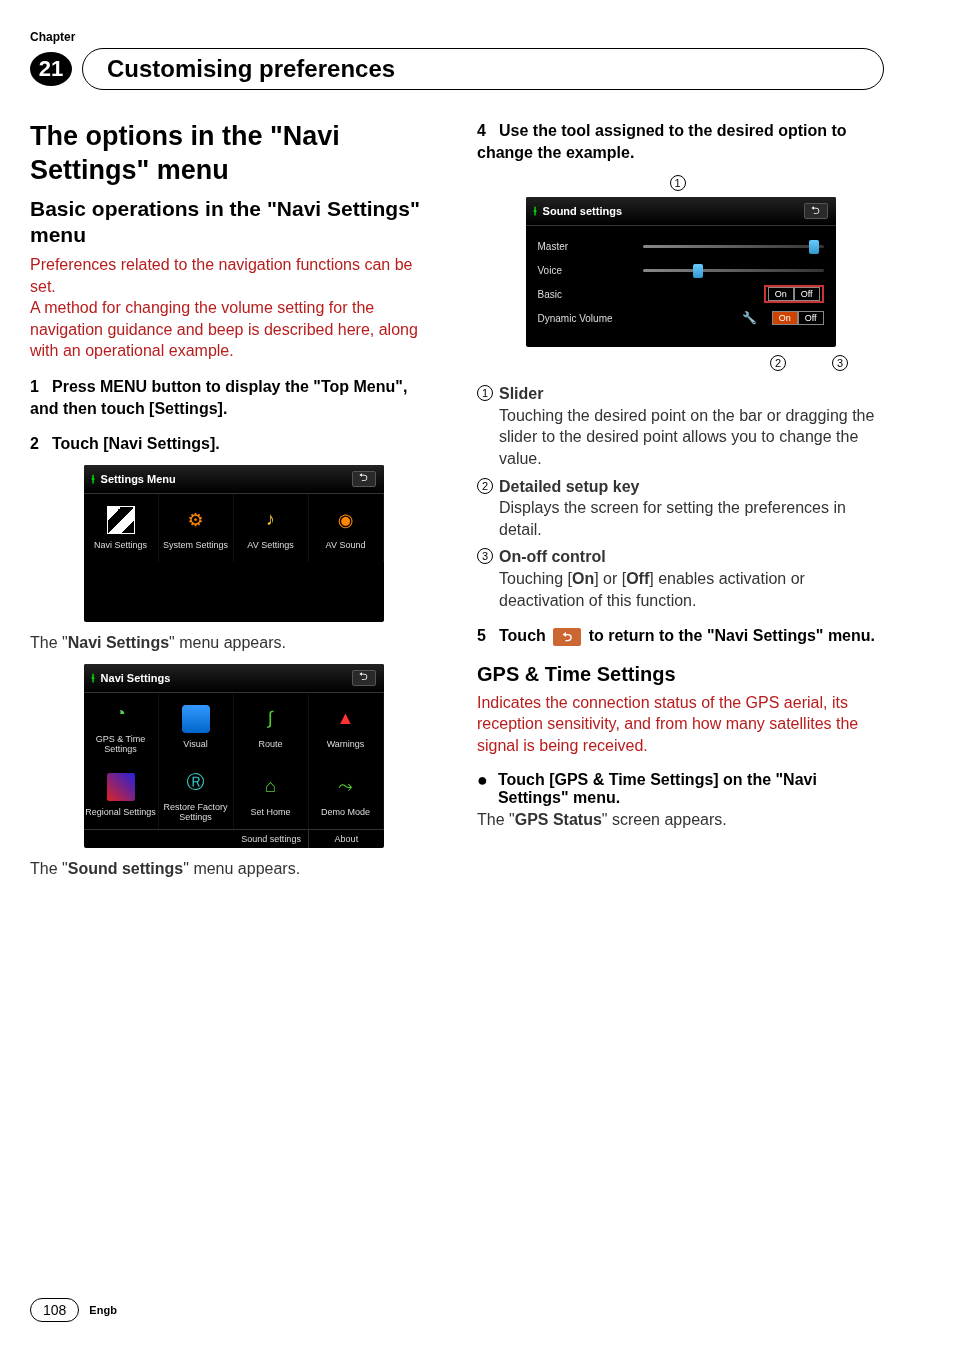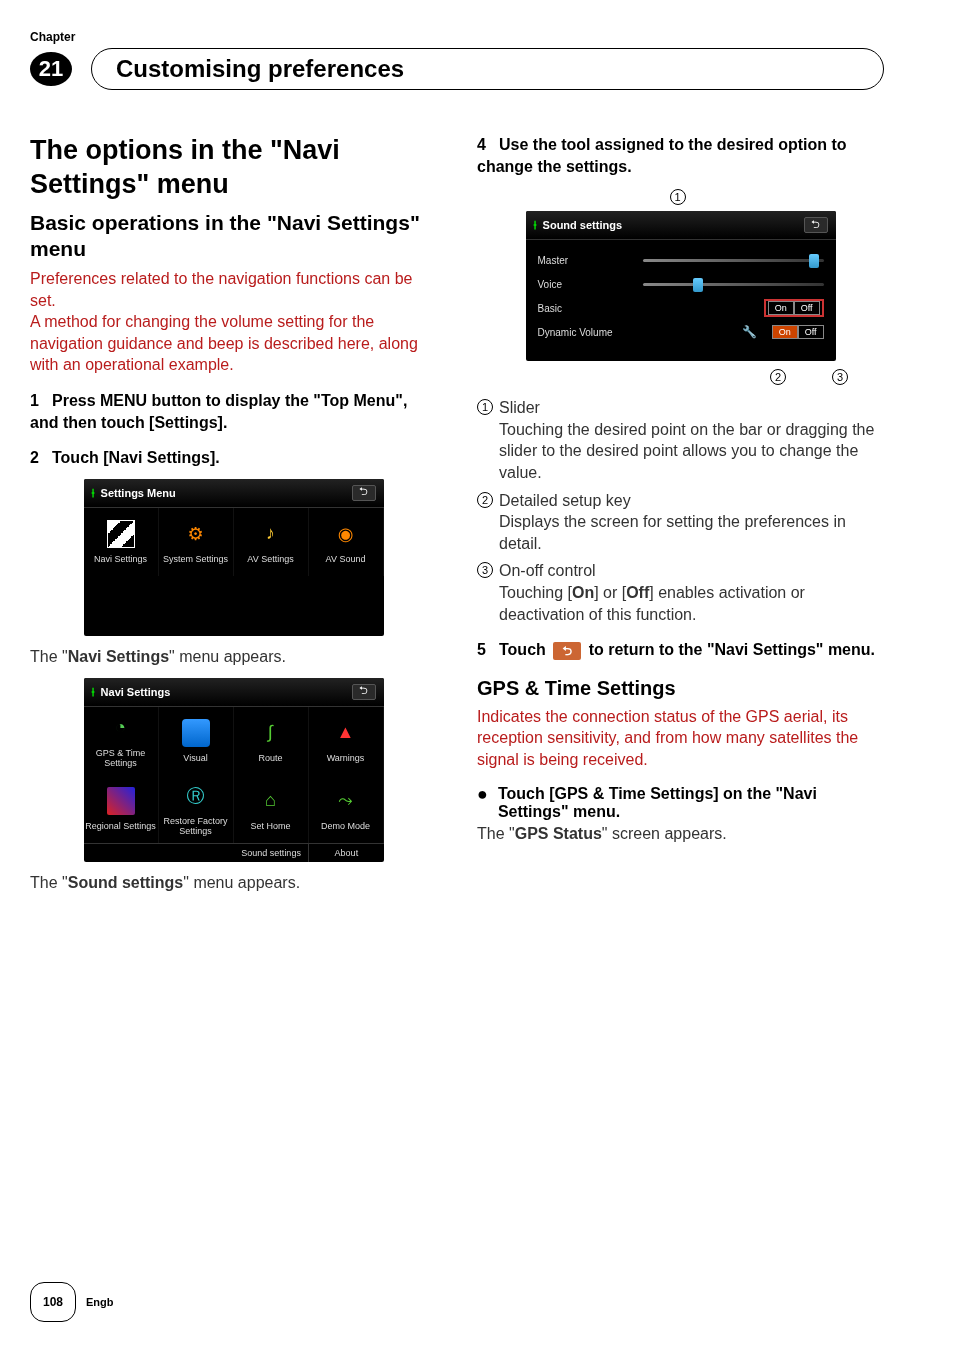--- a/index.html
+++ b/index.html
@@ -1,19 +1,19 @@
 <!DOCTYPE html>
 <html><head>
 <meta charset="utf-8">
 <style>
   * { box-sizing: border-box; margin: 0; padding: 0; }
   body { font-family: Arial, Helvetica, sans-serif; background: #fff; color: #000; width: 954px; margin: 0 auto; position: relative; }
   .page { padding: 30px 70px 40px 30px; min-height: 1352px; position: relative; }
   .chapter-label { font-size: 12px; font-weight: bold; margin-bottom: 4px; }
-  .header-row { display: flex; align-items: center; gap: 19px; margin-bottom: 44px; }
+  .header-row { display: flex; align-items: center; gap: 10px; margin-bottom: 30px; }
   .chapter-bubble { background: #000; color: #fff; border-radius: 50%; width: 42px; height: 34px; display: flex; align-items: center; justify-content: center; font-size: 22px; font-weight: bold; }
   .title-bubble { border: 1.5px solid #000; border-radius: 22px; padding: 6px 24px; font-size: 24px; font-weight: 900; flex: 1; }
   .columns { display: flex; gap: 40px; }
   .col { flex: 1; }
   h1.section { font-size: 27px; font-weight: 900; line-height: 1.25; margin-bottom: 8px; }
   h1.section .light { font-weight: 600; }
   h2.subsection { font-size: 21px; font-weight: 900; line-height: 1.25; margin-bottom: 6px; }
   h2.subsection .light { font-weight: 600; }
   h3.subsub { font-size: 20px; font-weight: 700; margin: 16px 0 6px; }
   p.body { font-size: 16px; line-height: 1.35; color: #b91c1c; margin-bottom: 14px; }
@@ -40,26 +40,26 @@
   .slider-track { flex: 1; height: 3px; background: linear-gradient(to right,#888,#333); border-radius: 2px; position: relative; }
   .slider-thumb { position: absolute; top: -5px; width: 10px; height: 14px; background: linear-gradient(#6cf,#39c); border-radius: 2px; }
   .onoff { display: flex; gap: 0; }
   .onoff span { border: 1px solid #888; padding: 1px 6px; font-size: 9px; }
   .onoff .on { background: #c40; color: #fff; }
   .keys-box { border: 2px solid #c33; padding: 0 2px; display: flex; gap: 0; }
   .toolicon { color: #6cf; font-size: 12px; margin-right: 4px; }
   .circled { display: inline-flex; width: 16px; height: 16px; border: 1px solid #000; border-radius: 50%; align-items: center; justify-content: center; font-size: 11px; margin-right: 6px; }
   .dl-row { display: flex; margin-top: 6px; }
   .dl-body { font-size: 16px; color: #333; line-height: 1.35; }
-  .dl-head { font-weight: 400; text-align: right; }
+  .dl-head { font-weight: 700; text-align: right; }
 
   .inline-back { display: inline-flex; vertical-align: middle; background: #c63; border-radius: 2px; width: 28px; height: 18px; align-items: center; justify-content: center; color: #fff; font-size: 12px; margin: 0 3px; }
 
   .footer { position: absolute; bottom: 30px; left: 30px; display: flex; align-items: center; gap: 10px; }
-  .page-bubble { border: 1.5px solid #000; border-radius: 14px; padding: 12px 12px; font-weight: bold; font-size: 12px; }
+  .page-bubble { border: 1.5px solid #000; border-radius: 14px; padding: 3px 12px; font-weight: normal; font-size: 14px; }
   .lang { font-size: 11px; font-weight: bold; }
 
   .callouts-below { display:flex; justify-content:flex-end; gap:40px; padding-right:30px; margin-top:4px; margin-bottom:12px; }
   .callout-top { text-align:center; margin-bottom: -2px; }
 
   .bullet-row { display:flex; gap:10px; font-size:16px; font-weight:700; margin-top:14px; }
   .bullet-dot { font-size:18px; line-height:1; }
 
   
   .ic-blue{background:linear-gradient(#39f,#06c);border-radius:4px;}
@@ -176,21 +176,21 @@
           <div class="half" style="visibility:hidden;">.</div>
           <div class="half">Sound settings</div>
           <div class="half" style="border-right:none;">About</div>
         </div>
       </div>
 
       <p class="after"><span>The "</span><b>Sound settings</b><span>" menu appears.</span></p>
     </div>
 
     <div class="col">
-      <div class="step" style="margin-top:0;"><span class="num">4</span><span>Use the tool assigned to the desired option to change the settings.</span></div>
+      <div class="step" style="margin-top:0;"><span class="num">4</span><span>Use the tool assigned to the desired option to change the example.</span></div>
 
       <div class="callout-top"><span class="circled">1</span></div>
 
       <div class="shot sound-shot">
         <div class="shot-titlebar">
           <div class="shot-titlebar-left">
               <span class="sat-icon">⟊</span>
               <span>Sound settings</span>
             </div>
           <div class="back-btn">⮌</div>

